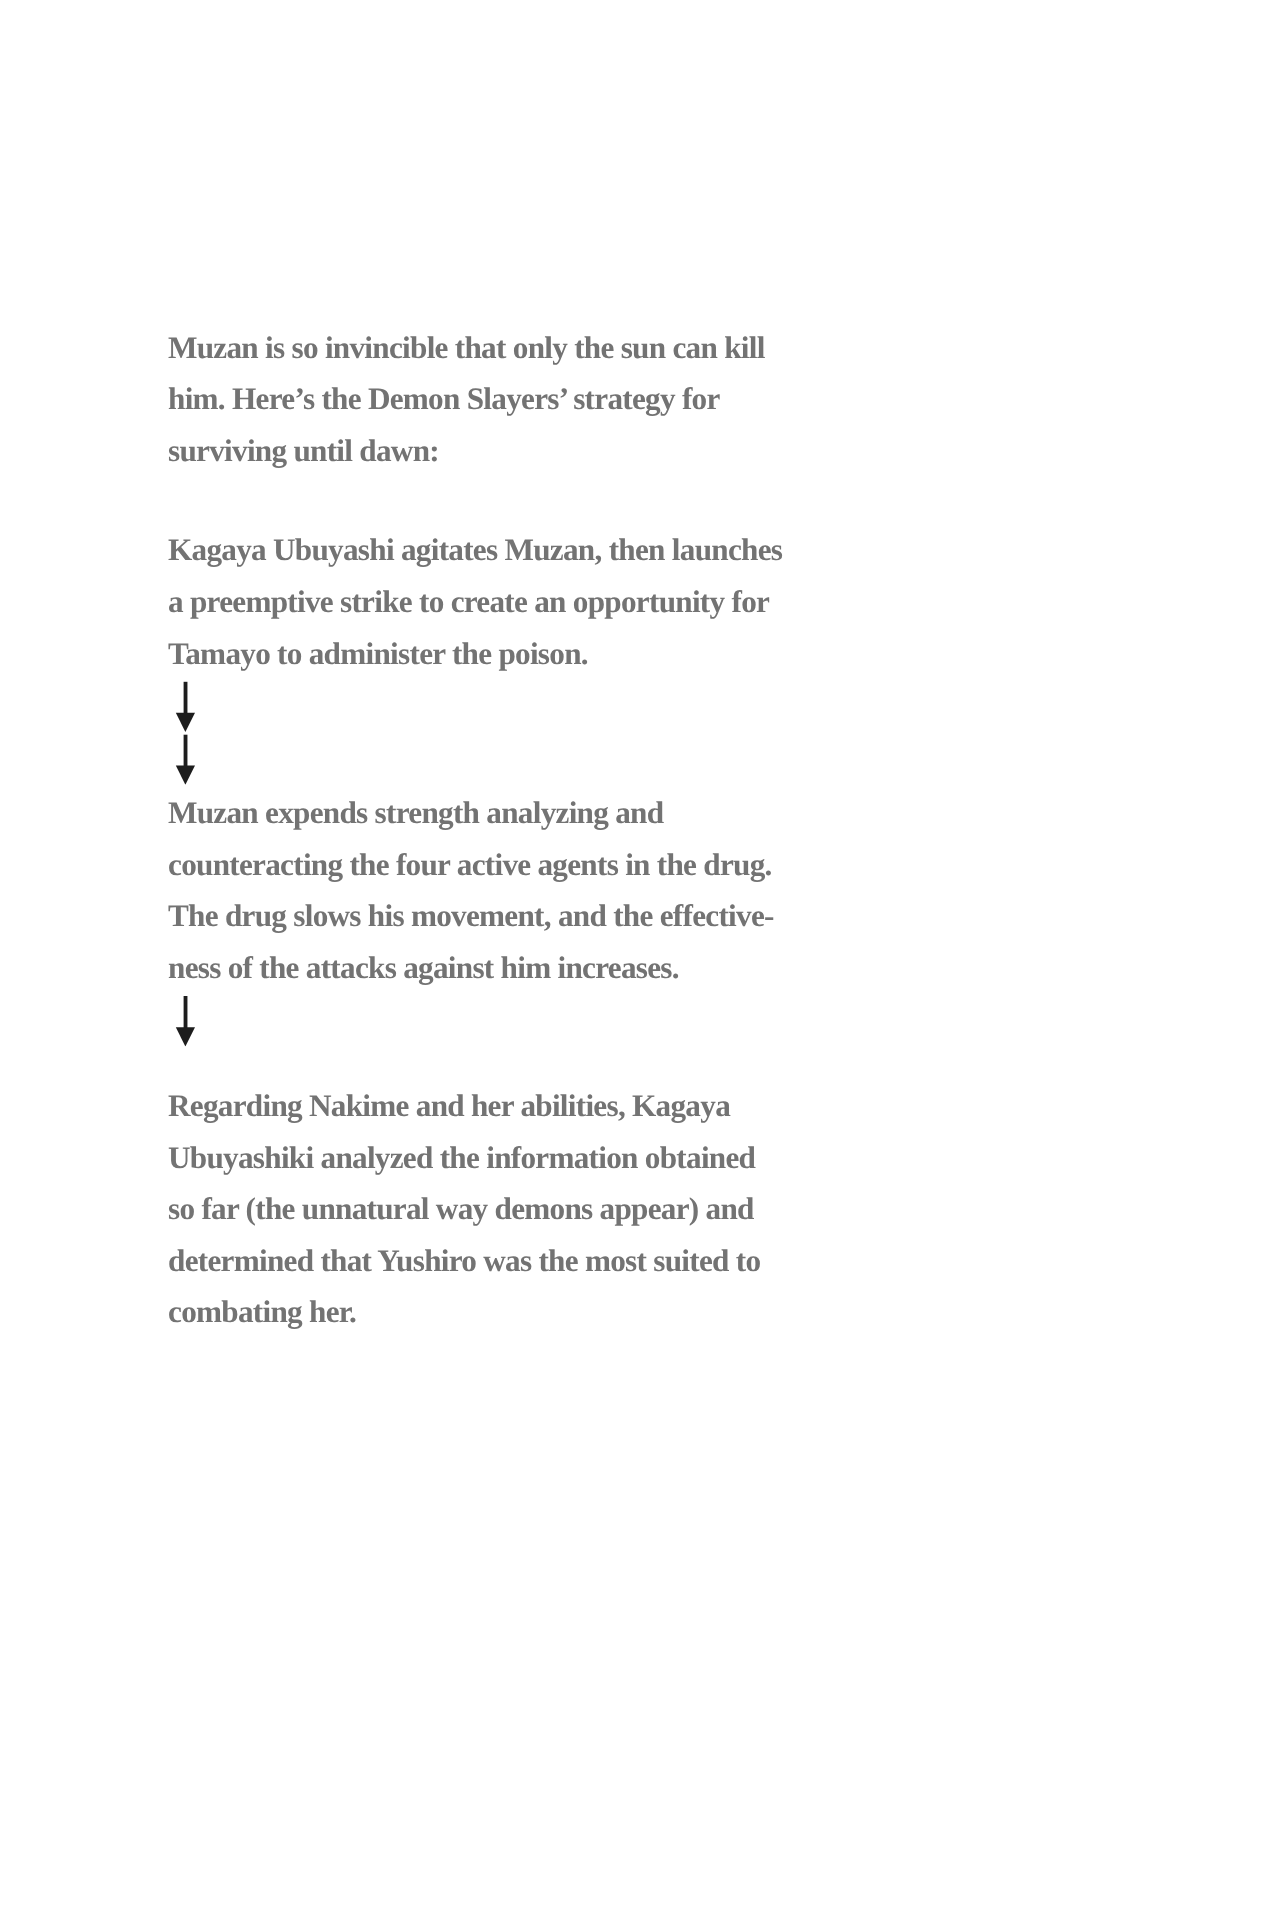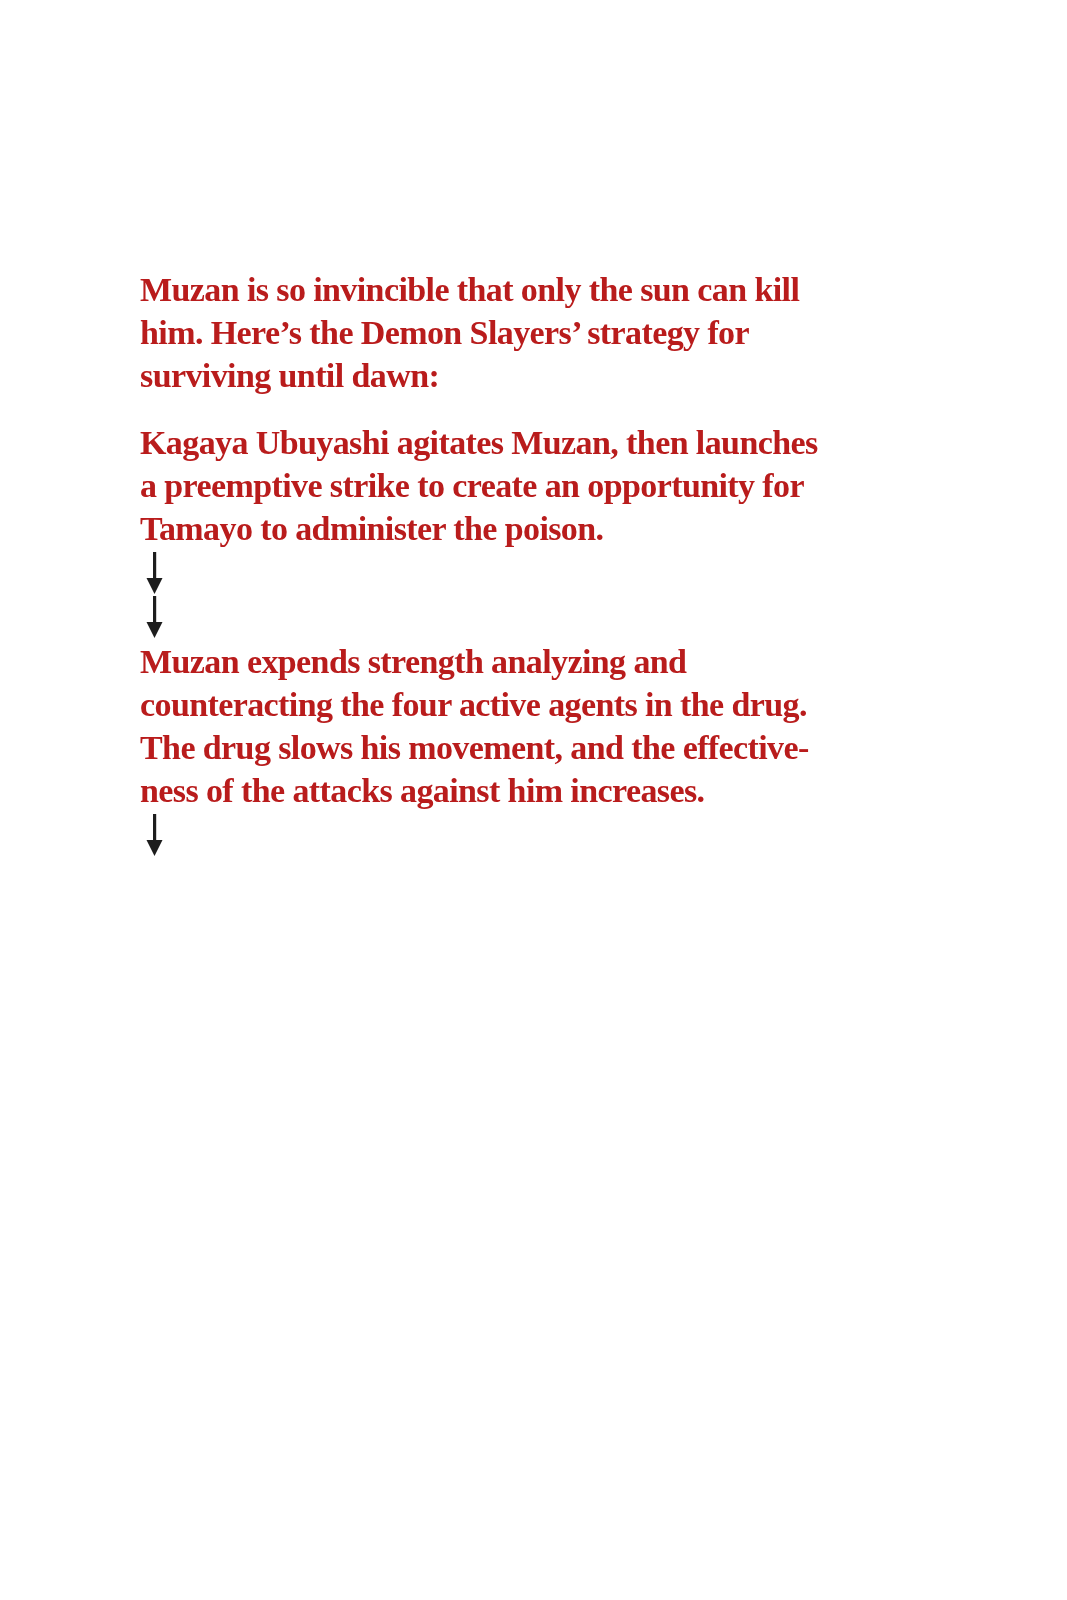--- a/index.html
+++ b/index.html
@@ -17,28 +17,28 @@
     background: #ffffff;
   }
   .content {
     position: absolute;
     top: 268px;
     left: 140px;
     right: 55px;
     color: #1d1d1d;
   }
   .para {
-    font-size: 34px;
+    font-size: 26px;
     font-weight: 700;
     line-height: 43px;
     letter-spacing: -0.6px;
     white-space: pre;
-    color: #b91c1c;
+    color: #737373;
   }
-  .gap-lg { margin-top: 24px; }
+  .gap-lg { margin-top: 40px; }
   .gap-md { margin-top: 28px; }
   .arrow-row {
     height: 42px;
     margin: 2px 0 2px 6px;
     display: flex;
     align-items: center;
   }
   .arrow-row svg {
     display: block;
     fill: #1d1d1d;
@@ -85,15 +85,20 @@
     <div class="arrow-row">
       <span>
         <svg width="17" height="42" viewBox="0 0 17 42" xmlns="http://www.w3.org/2000/svg">
           <rect x="7" y="0" width="3.2" height="29"></rect>
           <polygon points="0.5,26 16.5,26 8.5,42"></polygon>
         </svg>
       </span>
     </div>
 
 
+    <p class="para gap-md">Regarding Nakime and her abilities, Kagaya
+Ubuyashiki analyzed the information obtained
+so far (the unnatural way demons appear) and
+determined that Yushiro was the most suited to
+combating her.</p>
 
   </div>
 </div>
 
 </body></html>

